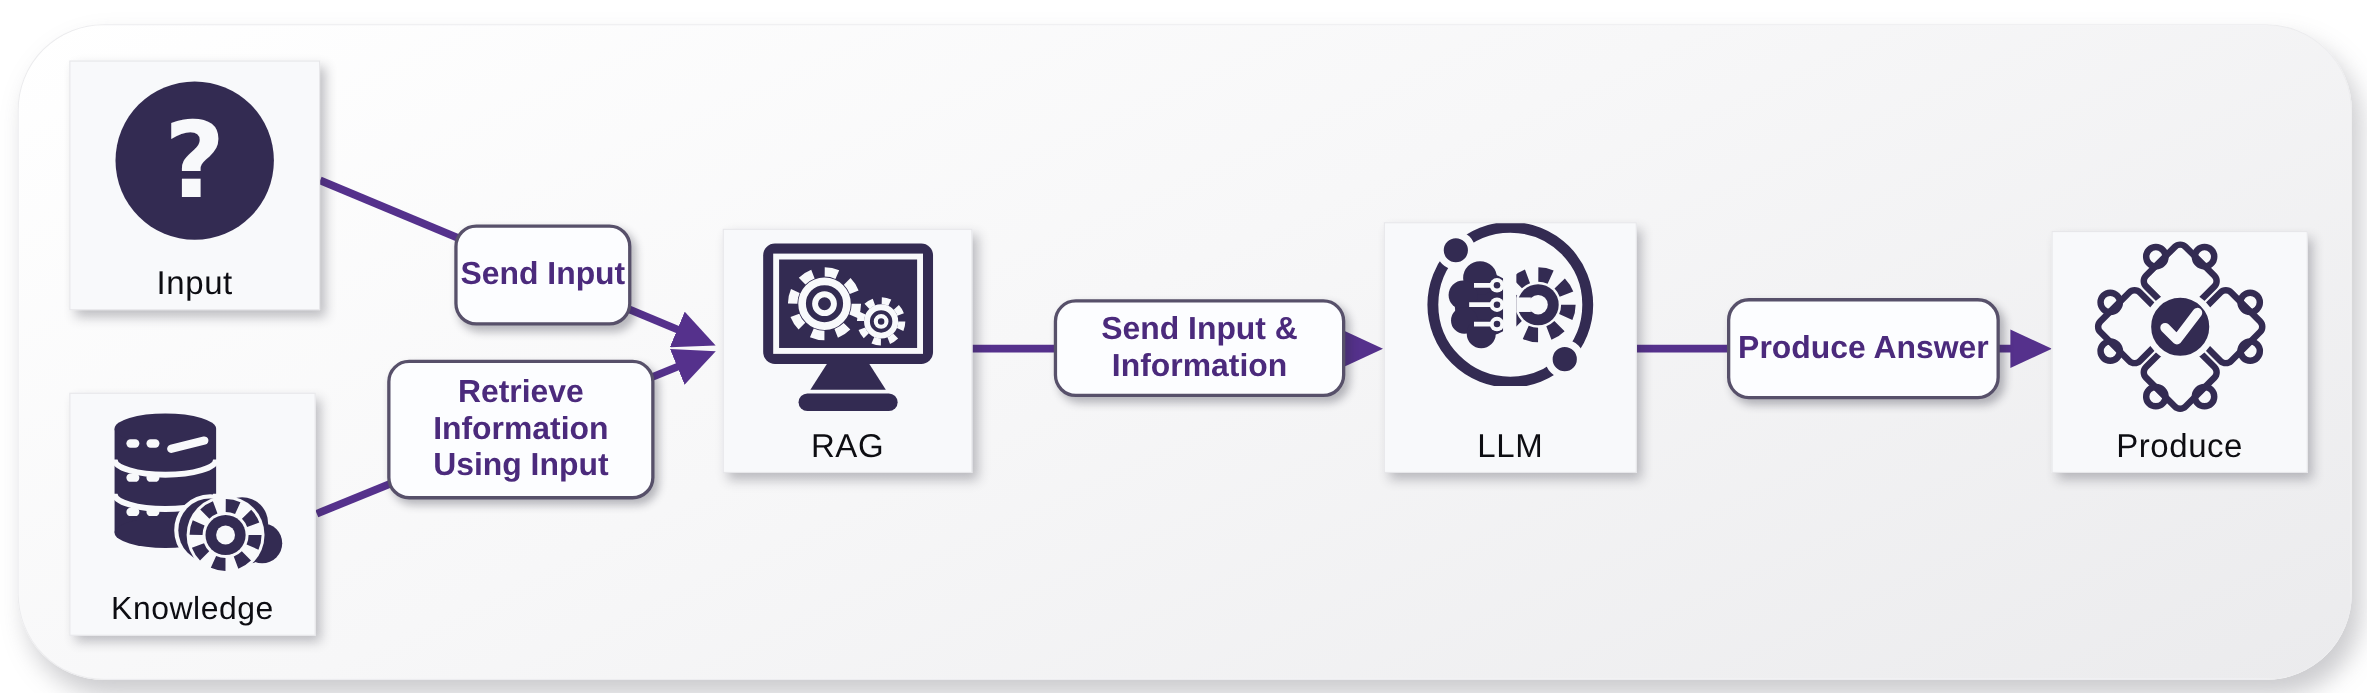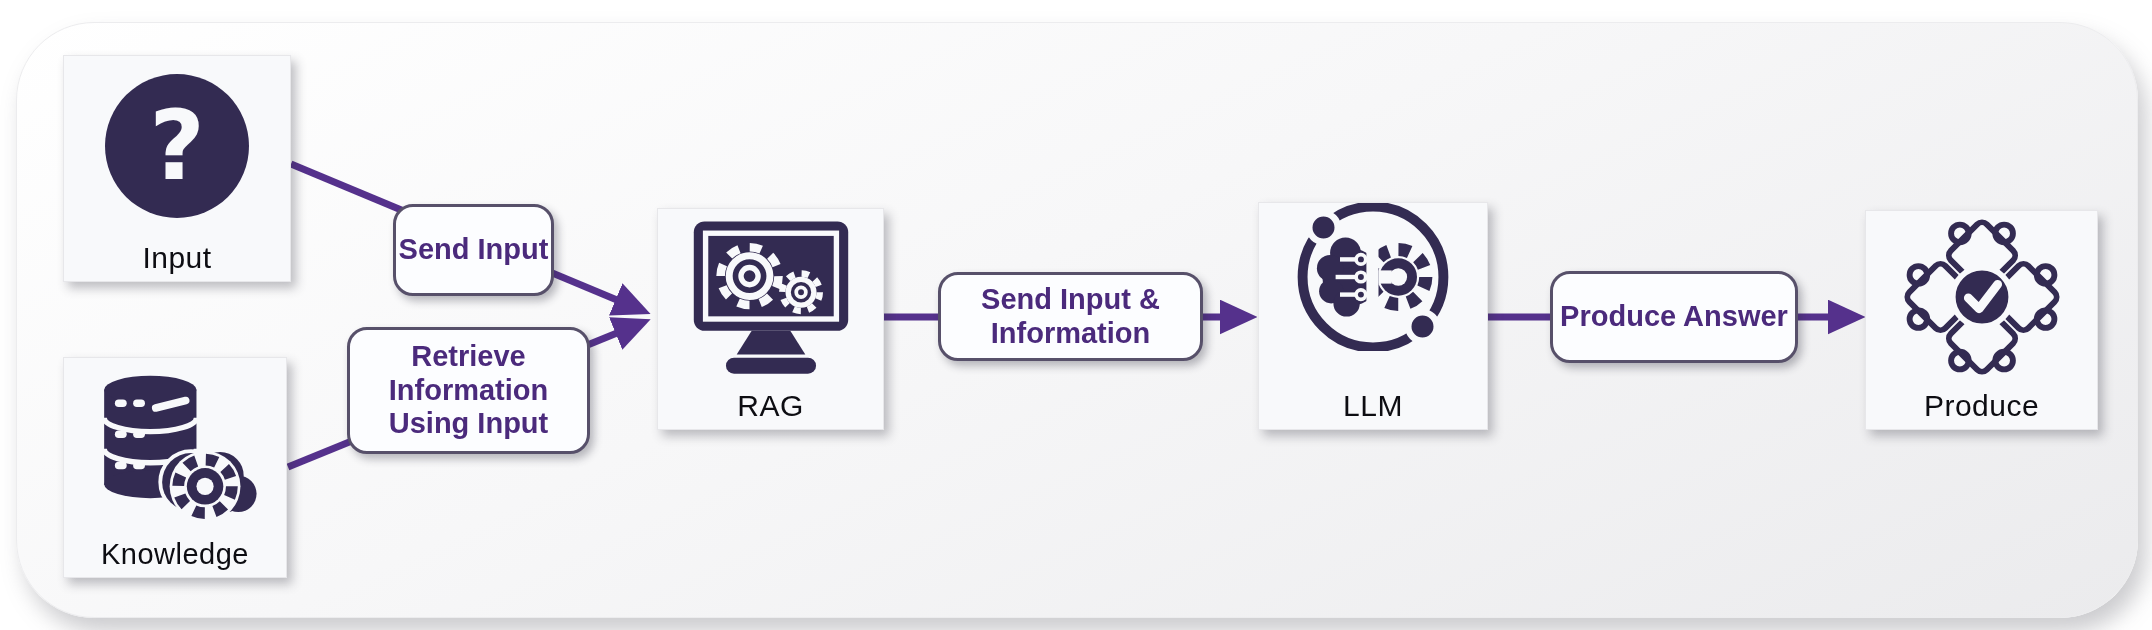--- a/index.html
+++ b/index.html
@@ -31,20 +31,21 @@
   .edge-label{
     position:absolute;display:flex;align-items:center;justify-content:center;
     text-align:center;box-sizing:border-box;
     background:var(--label-bg,#fcfdff);
     border:3px solid var(--label-border,#57506a);
     border-radius:20px;
     box-shadow:4px 5px 8px rgba(45,45,60,.32);
     font-size:29px;font-weight:700;line-height:1.17;
     color:var(--label-text,#4b2a7c);
     padding:6px 0;
+    margin-left:20px;
   }
 </style>
 </head>
 <body>
 
 <div class="stage">
 
   <div class="panel"></div>
 
   <svg class="connectors" width="2152" height="630" viewBox="0 0 2152 630">
@@ -182,17 +183,17 @@
             <circle cx="120" cy="152" r="9"></circle>
         </g>
         <circle cx="90" cy="90" r="30" fill="var(--icon-ink,#332b52)" stroke="var(--node-bg,#f8f9fb)" stroke-width="6"></circle>
         <path d="M76 91 L87 102 L106 77" fill="none" stroke="var(--node-bg,#f8f9fb)" stroke-width="9" stroke-linecap="round" stroke-linejoin="round"></path>
       </svg>
     </div>
     <div class="caption">Produce</div>
   </div>
 
   <div class="edge-label" style="left:393px;top:204px;width:161px;height:92px;">Send Input</div>
-  <div class="edge-label" style="left:347px;top:327px;width:243px;height:127px;">Retrieve Information Using Input</div>
+  <div class="edge-label" style="left:332px;top:327px;width:243px;height:127px;">Retrieve Information Using Input</div>
   <div class="edge-label" style="left:938px;top:272px;width:265px;height:89px;">Send Input &amp; Information</div>
   <div class="edge-label" style="left:1550px;top:271px;width:248px;height:92px;">Produce Answer</div>
 
 </div>
 
 </body></html>

